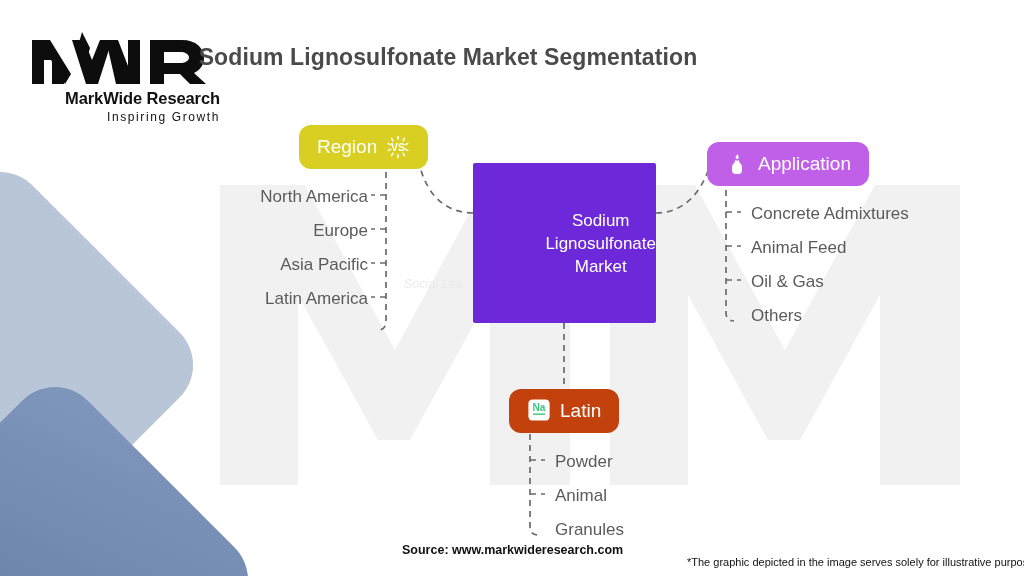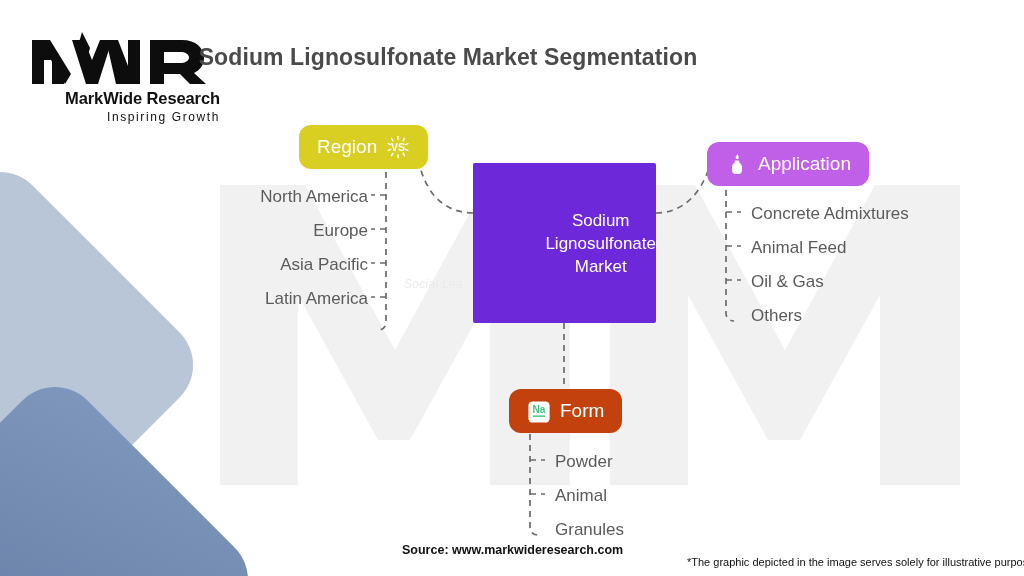--- a/index.html
+++ b/index.html
@@ -148,21 +148,21 @@
     box-sizing: border-box;
   }
   .pill-label {
     font-size: 19px;
     color: #ffffff;
     font-weight: normal;
     white-space: nowrap;
   }
   .pill-icon {
     display: flex;
-    align-items: flex-start;
+    align-items: flex-end;
     justify-content: center;
     width: 24px;
     height: 24px;
     flex: 0 0 auto;
   }
   #pill-region {
     left: 299px;
     top: 125px;
     background: #d9ce22;
     flex-direction: row;
@@ -309,21 +309,21 @@
   </div>
 
   <div id="pill-form" class="pill">
     <span class="pill-icon">
       <svg width="26" height="26" viewBox="0 0 26 26" aria-hidden="true">
         <rect x="1.5" y="1.5" width="23" height="23" rx="4.5" fill="#ffffff"></rect>
         <text x="13" y="14.5" text-anchor="middle" font-family="Liberation Sans, sans-serif" font-size="11" font-weight="bold" fill="#3fc782">Na</text>
         <line x1="6.5" y1="17.5" x2="19.5" y2="17.5" stroke="#3fc782" stroke-width="1.6"></line>
       </svg>
     </span>
-    <span class="pill-label">Form</span>
+    <span class="pill-label">Latin</span>
   </div>
 
   <div class="leaf right-aligned" style="left:148px; top:188px; width:220px;">North America</div>
   <div class="leaf right-aligned" style="left:148px; top:222px; width:220px;">Europe</div>
   <div class="leaf right-aligned" style="left:148px; top:256px; width:220px;">Asia Pacific</div>
   <div class="leaf right-aligned" style="left:148px; top:290px; width:220px;">Latin America</div>
 
   <div class="leaf" style="left:751px; top:205px;">Concrete Admixtures</div>
   <div class="leaf" style="left:751px; top:239px;">Animal Feed</div>
   <div class="leaf" style="left:751px; top:273px;">Oil &amp; Gas</div>

